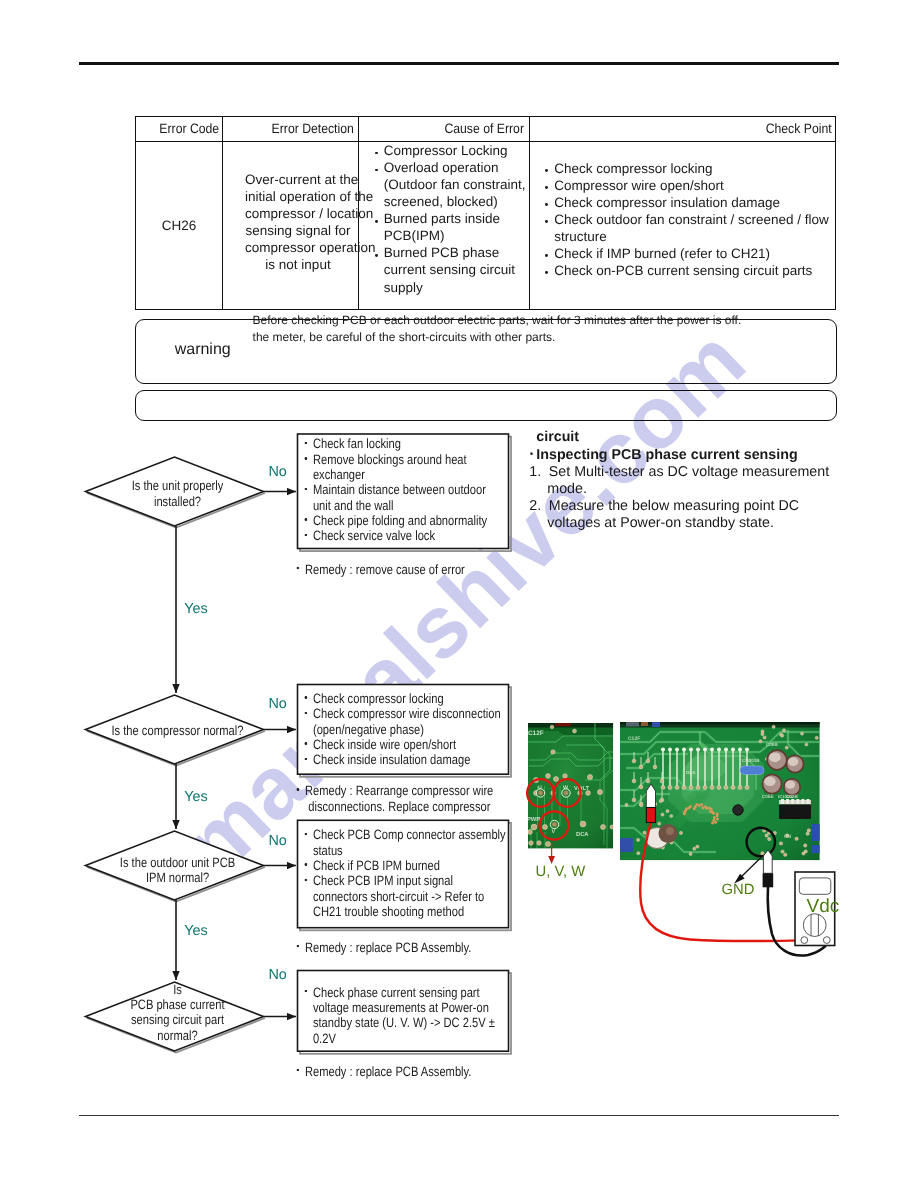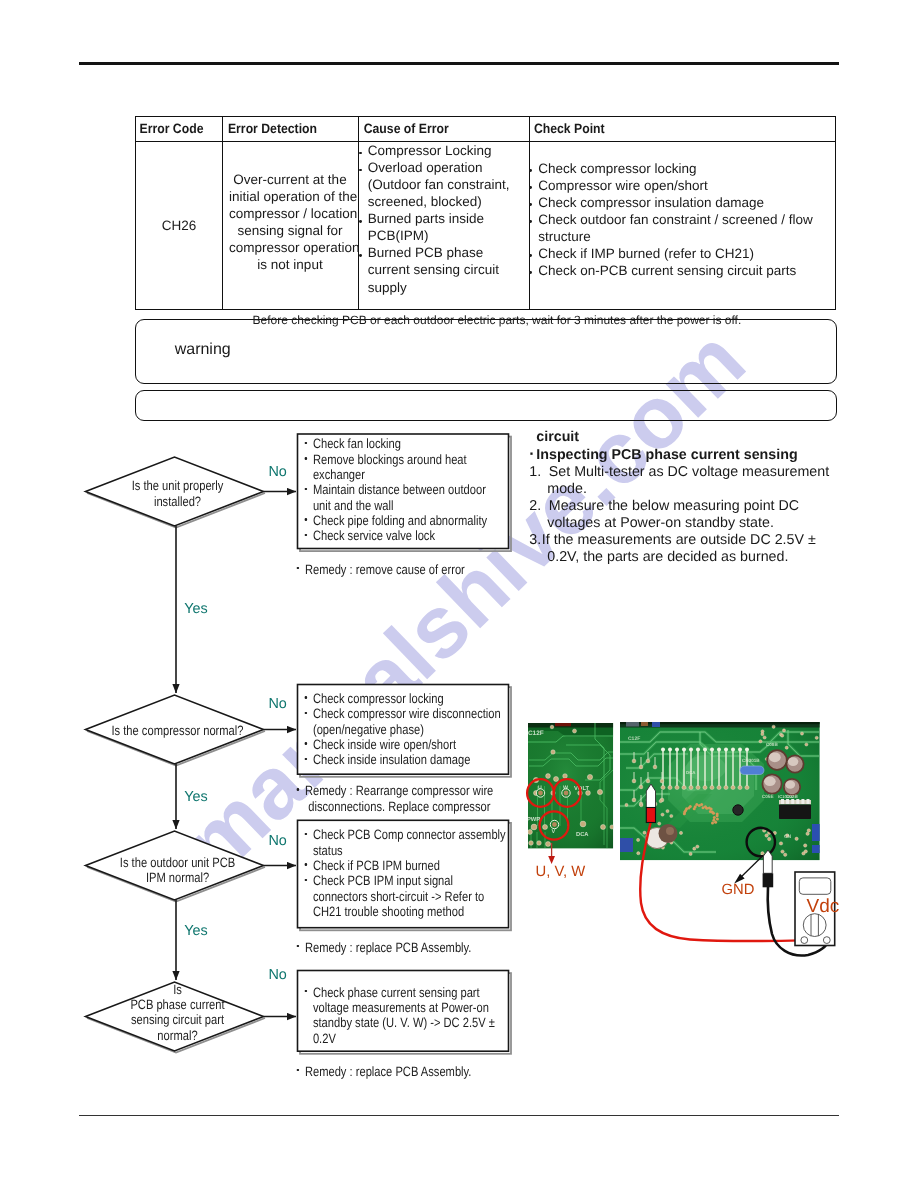--- a/index.html
+++ b/index.html
@@ -11,38 +11,38 @@
   .abs{position:absolute;}
 
   
   .rule-top{left:78.8px;top:61.7px;width:760.5px;height:3.3px;background:#131313;}
   .rule-bottom{left:78.8px;top:1115.2px;width:760.5px;height:1.2px;background:#333;}
 
   
   .etable{left:135px;top:116px;width:701px;border-collapse:collapse;
           border:1.6px solid #111;font-size:13.5px;table-layout:fixed;}
   .etable td,.etable th{border:1.1px solid #111;padding:0;vertical-align:top;}
-  .etable td.cellpad{padding:0px 7px 13px 6px;line-height:17.06px;}
-  .etable th{font-weight:bold;font-size:13.6px;text-align:left;padding:4px 0 5px;}
+  .etable td.cellpad{padding:0px 7px 13px 22px;line-height:17.06px;}
+  .etable th{font-weight:normal;font-size:13.6px;text-align:right;padding:4px 0 5px;}
   .etable th > span{display:inline-block;transform:scaleX(0.9);}
   .ctr{text-align:center;}
   .bl{display:block;padding-left:2.7px;position:relative;}
   .bl:before{content:"";position:absolute;left:-6.2px;top:9.5px;width:2.9px;height:2.9px;background:#1d1d1d;border-radius:50%;}
   .lnx{display:block;white-space:pre;}
 
   
   .rbox{border:1.7px solid #111;border-radius:9px;}
   .warn{left:135px;top:319px;width:700px;height:63px;}
   .warn-label{left:174.7px;top:342px;font-weight:normal;font-size:16px;line-height:16px;}
   .warn-text{left:252.6px;top:312px;width:585px;font-size:12px;line-height:17.35px;}
   .emptybox{left:135px;top:389.6px;width:700px;height:29.5px;}
 
   
   .flow{left:0px;top:0px;width:918px;height:1188px;}
-  .plabel{font-size:14.8px;line-height:14.3px;color:#c2410c;white-space:nowrap;}
+  .plabel{font-size:14.8px;line-height:14.3px;color:#4d7c0f;white-space:nowrap;}
   .dtxt{font-size:13.5px;line-height:15.25px;text-align:center;color:#1d1d1d;
         transform:scaleX(0.826);transform-origin:50% 0;}
   .lbl{font-size:14.4px;line-height:14.4px;color:#0f766e;}
   .abox{font-size:13.5px;line-height:15.35px;color:#1d1d1d;
         transform:scaleX(0.826);transform-origin:0 0;}
   .abox .it{display:block;padding-left:12px;position:relative;}
   .abox .it:before{content:"";position:absolute;left:2.2px;top:5.3px;width:2.6px;height:2.6px;background:#1d1d1d;border-radius:50%;}
   .rem{font-size:13.5px;line-height:15.35px;color:#1d1d1d;padding-left:12px;
        white-space:nowrap;transform:scaleX(0.826);transform-origin:0 0;}
   .rem:before{content:"";position:absolute;left:2.2px;top:5.3px;width:2.6px;height:2.6px;background:#1d1d1d;border-radius:50%;}
@@ -136,20 +136,21 @@
             </span>
       </td>
     </tr>
   </tbody>
     </table>
 
   <div class="abs rbox warn"></div>
   <div class="abs warn-label">warning</div>
   <div class="abs warn-text">
     <span style="display:block">Before checking PCB or each outdoor electric parts, wait for 3 minutes after the power is off.</span>
+    <span style="display:block">the meter, be careful of the short-circuits with other parts.</span>
   </div>
 
   <div class="abs rbox emptybox"></div>
 
   <svg class="abs flow" viewBox="0 0 918 1188">
     <defs>
     <radialGradient id="vign" cx="0.45" cy="0.4" r="0.8">
       <stop offset="0" stop-color="#2e9a46" stop-opacity="0.55"></stop>
       <stop offset="0.6" stop-color="#14702a" stop-opacity="0.15"></stop>
       <stop offset="1" stop-color="#063b12" stop-opacity="0.55"></stop>
@@ -642,22 +643,18 @@
       <span class="ln hang"><span class="bul">·</span><span>Inspecting PCB phase current sensing</span></span>
     </div>
     <div class="istep">
       <span class="ln"><span class="num">1.</span><span>Set Multi-tester as DC voltage measurement</span></span>
       <span class="ln ind2">mode.</span>
     </div>
     <div class="istep">
       <span class="ln"><span class="num">2.</span><span>Measure the below measuring point DC</span></span>
       <span class="ln ind2">voltages at Power-on standby state.</span>
     </div>
-    <div class="istep">
-      <span class="ln"><span class="num num3">3.</span><span>If the measurements are outside DC 2.5V ±</span></span>
-      <span class="ln ind2">0.2V, the parts are decided as burned.</span>
-    </div>
   </div>
 
   <div class="abs plabel" style="left:535.5px;top:865.2px">U, V, W</div>
   <div class="abs plabel" style="left:721.6px;top:883.2px">GND</div>
   <div class="abs plabel" style="left:806.5px;top:899.5px;font-size:19px">Vdc</div>
 </div>
 
 </body></html>

